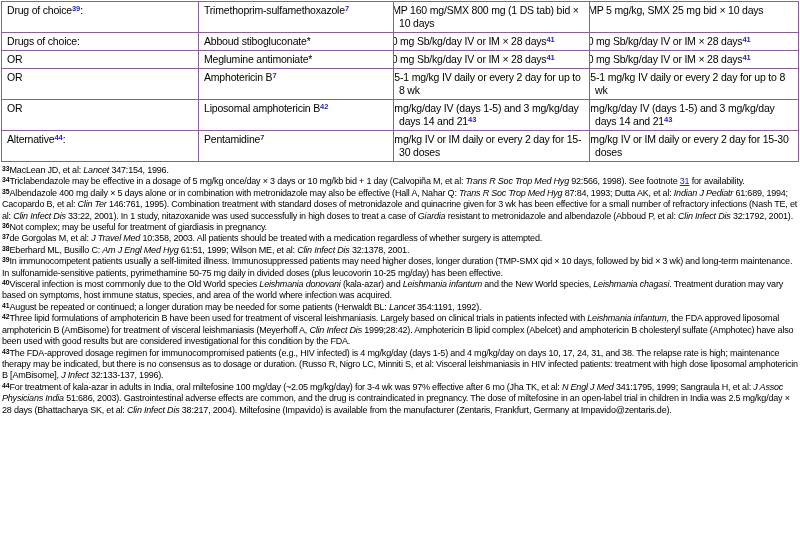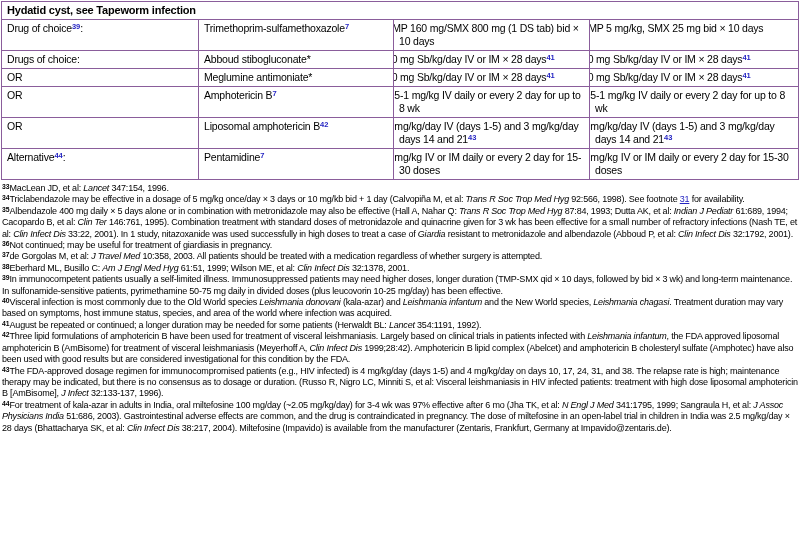--- a/index.html
+++ b/index.html
@@ -61,23 +61,20 @@
 
 <div class="page">
   <table class="ref-table">
     <colgroup>
       <col style="width:197px">
         <col style="width:195px">
         <col style="width:196px">
         <col style="width:209px">
     </colgroup>
     <tbody id="table-body">
-        <tr class="section-row">
-          <td colspan="4"><span class="b">Hydatid cyst,</span><span class=""> see Tapeworm infection</span></td>
-        </tr>
         <tr>
           <td class="cell-label"><span class="">Drug of choice</span><sup class="ref">39</sup><span class="">:</span></td>
           <td class="cell-label"><span class="">Trimethoprim-sulfamethoxazole</span><sup class="ref">7</sup></td>
           <td class="cell-dose"><span class="">TMP 160 mg/SMX 800 mg (1 DS tab) bid × 10 days</span></td>
           <td class="cell-dose"><span class="">TMP 5 mg/kg, SMX 25 mg bid × 10 days</span></td>
         </tr>
         <tr>
           <td class="cell-label"><span class="">Drugs of choice:</span></td>
           <td class="cell-label"><span class="">Abboud stibogluconate*</span></td>
           <td class="cell-dose"><span class="">20 mg Sb/kg/day IV or IM × 28 days</span><sup class="ref">41</sup></td>
@@ -106,21 +103,21 @@
           <td class="cell-label"><span class="">Pentamidine</span><sup class="ref">7</sup></td>
           <td class="cell-dose"><span class="">4 mg/kg IV or IM daily or every 2 day for 15-30 doses</span></td>
           <td class="cell-dose"><span class="">4 mg/kg IV or IM daily or every 2 day for 15-30 doses</span></td>
         </tr>
       </tbody>
   </table>
   <div class="footnotes" id="footnotes">
       <div class="fn"><sup class="fnnum">33</sup><span class="">MacLean JD, et al: </span><span class="i">Lancet</span><span class=""> 347:154, 1996.</span></div>
       <div class="fn"><sup class="fnnum">34</sup><span class="">Triclabendazole may be effective in a dosage of 5 mg/kg once/day × 3 days or 10 mg/kb bid + 1 day (Calvopiña M, et al: </span><span class="i">Trans R Soc Trop Med Hyg</span><span class=""> 92:566, 1998). See footnote </span><span class="link">31</span><span class=""> for availability.</span></div>
       <div class="fn"><sup class="fnnum">35</sup><span class="">Albendazole 400 mg daily × 5 days alone or in combination with metronidazole may also be effective (Hall A, Nahar Q: </span><span class="i">Trans R Soc Trop Med Hyg</span><span class=""> 87:84, 1993; Dutta AK, et al: </span><span class="i">Indian J Pediatr</span><span class=""> 61:689, 1994; Cacopardo B, et al: </span><span class="i">Clin Ter</span><span class=""> 146:761, 1995). Combination treatment with standard doses of metronidazole and quinacrine given for 3 wk has been effective for a small number of refractory infections (Nash TE, et al: </span><span class="i">Clin Infect Dis</span><span class=""> 33:22, 2001). In 1 study, nitazoxanide was used successfully in high doses to treat a case of </span><span class="i">Giardia</span><span class=""> resistant to metronidazole and albendazole (Abboud P, et al: </span><span class="i">Clin Infect Dis</span><span class=""> 32:1792, 2001).</span></div>
-      <div class="fn"><sup class="fnnum">36</sup><span class="">Not continued; may be useful for treatment of giardiasis in pregnancy.</span></div>
+      <div class="fn"><sup class="fnnum">36</sup><span class="">Not complex; may be useful for treatment of giardiasis in pregnancy.</span></div>
       <div class="fn"><sup class="fnnum">37</sup><span class="">de Gorgolas M, et al: </span><span class="i">J Travel Med</span><span class=""> 10:358, 2003. All patients should be treated with a medication regardless of whether surgery is attempted.</span></div>
       <div class="fn"><sup class="fnnum">38</sup><span class="">Eberhard ML, Busillo C: </span><span class="i">Am J Engl Med Hyg</span><span class=""> 61:51, 1999; Wilson ME, et al: </span><span class="i">Clin Infect Dis</span><span class=""> 32:1378, 2001.</span></div>
       <div class="fn"><sup class="fnnum">39</sup><span class="">In immunocompetent patients usually a self-limited illness. Immunosuppressed patients may need higher doses, longer duration (TMP-SMX qid × 10 days, followed by bid × 3 wk) and long-term maintenance. In sulfonamide-sensitive patients, pyrimethamine 50-75 mg daily in divided doses (plus leucovorin 10-25 mg/day) has been effective.</span></div>
       <div class="fn"><sup class="fnnum">40</sup><span class="">Visceral infection is most commonly due to the Old World species </span><span class="i">Leishmania donovani</span><span class=""> (kala-azar) and </span><span class="i">Leishmania infantum</span><span class=""> and the New World species, </span><span class="i">Leishmania chagasi</span><span class="">. Treatment duration may vary based on symptoms, host immune status, species, and area of the world where infection was acquired.</span></div>
       <div class="fn"><sup class="fnnum">41</sup><span class="">August be repeated or continued; a longer duration may be needed for some patients (Herwaldt BL: </span><span class="i">Lancet</span><span class=""> 354:1191, 1992).</span></div>
       <div class="fn"><sup class="fnnum">42</sup><span class="">Three lipid formulations of amphotericin B have been used for treatment of visceral leishmaniasis. Largely based on clinical trials in patients infected with </span><span class="i">Leishmania infantum</span><span class="">, the FDA approved liposomal amphotericin B (AmBisome) for treatment of visceral leishmaniasis (Meyerhoff A, </span><span class="i">Clin Infect Dis</span><span class=""> 1999;28:42). Amphotericin B lipid complex (Abelcet) and amphotericin B cholesteryl sulfate (Amphotec) have also been used with good results but are considered investigational for this condition by the FDA.</span></div>
       <div class="fn"><sup class="fnnum">43</sup><span class="">The FDA-approved dosage regimen for immunocompromised patients (e.g., HIV infected) is 4 mg/kg/day (days 1-5) and 4 mg/kg/day on days 10, 17, 24, 31, and 38. The relapse rate is high; maintenance therapy may be indicated, but there is no consensus as to dosage or duration. (Russo R, Nigro LC, Minniti S, et al: Visceral leishmaniasis in HIV infected patients: treatment with high dose liposomal amphotericin B [AmBisome], </span><span class="i">J Infect</span><span class=""> 32:133-137, 1996).</span></div>
       <div class="fn"><sup class="fnnum">44</sup><span class="">For treatment of kala-azar in adults in India, oral miltefosine 100 mg/day (~2.05 mg/kg/day) for 3-4 wk was 97% effective after 6 mo (Jha TK, et al: </span><span class="i">N Engl J Med</span><span class=""> 341:1795, 1999; Sangraula H, et al: </span><span class="i">J Assoc Physicians India</span><span class=""> 51:686, 2003). Gastrointestinal adverse effects are common, and the drug is contraindicated in pregnancy. The dose of miltefosine in an open-label trial in children in India was 2.5 mg/kg/day × 28 days (Bhattacharya SK, et al: </span><span class="i">Clin Infect Dis</span><span class=""> 38:217, 2004). Miltefosine (Impavido) is available from the manufacturer (Zentaris, Frankfurt, Germany at Impavido@zentaris.de).</span></div>
     </div>
 </div>

